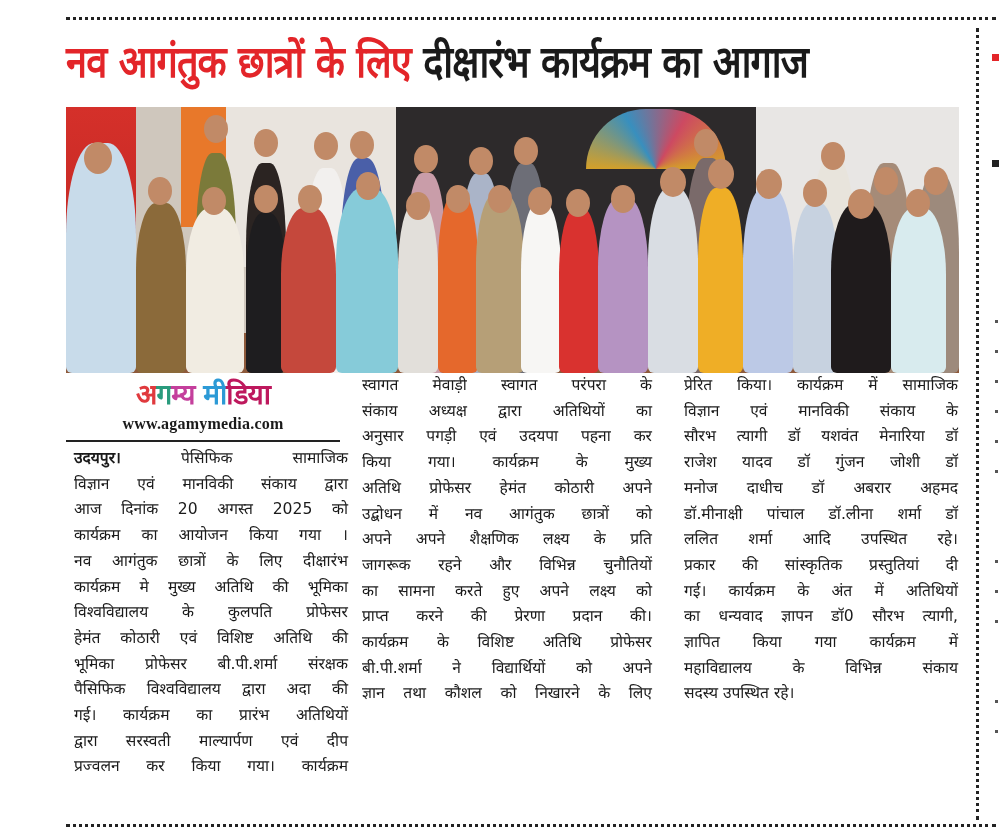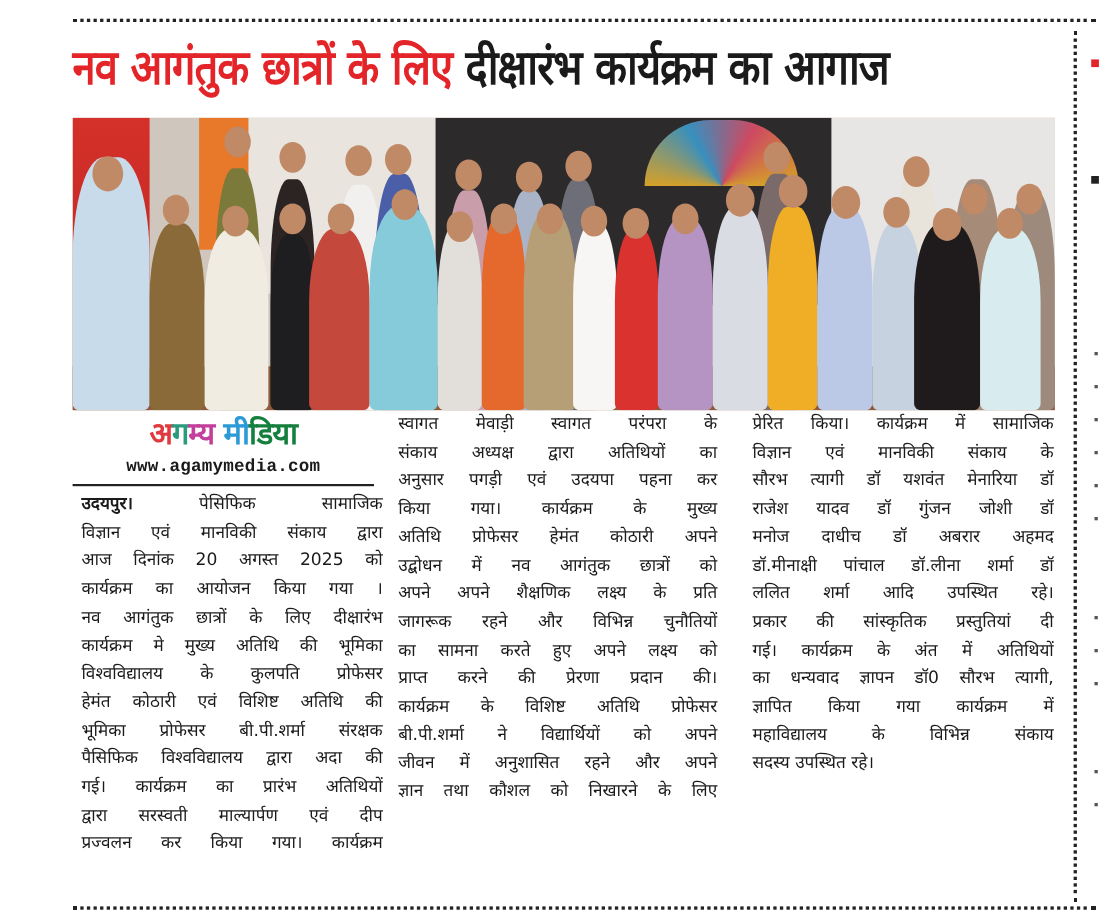--- a/index.html
+++ b/index.html
@@ -31,22 +31,22 @@
       background: conic-gradient(from 270deg at 50% 100%, #f2b529, #3aa1d8, #e94f6b, #f2b529, #3aa1d8, #e94f6b, #f2b529); opacity:.85; }
     .photo .floor { position:absolute; left:0; bottom:0; width:893px; height:40px; background:#8e5a3b; }
     .person { position:absolute; bottom:0; border-radius: 40% 40% 6px 6px; }
     .head { position:absolute; border-radius:50%; background:#c18a67; }
 
     .logo-block { position: absolute; left: 66px; top: 378px; width: 274px; text-align: center; }
     .logo {
       font-family: "DejaVu Sans", sans-serif; font-weight: bold; font-size: 28px; line-height: 34px;
       letter-spacing: -1px;
     }
-    .logo .c1 { color: #e03a3e; } .logo .c2 { color: #2a9b7d; } .logo .c3 { color: #c43f9c; } .logo .c4 { color: #2c9ad6; } .logo .c5 { color: #15803d; }
-    .site { font-family: Liberation Mono, monospace; font-weight: bold; font-size: 16px; line-height: 20px; color: #1a1a1a; margin-top: 2px; letter-spacing: 0.2px; }
+    .logo .c1 { color: #e03a3e; } .logo .c2 { color: #2a9b7d; } .logo .c3 { color: #c43f9c; } .logo .c4 { color: #2c9ad6; } .logo .c5 { color: #be185d; }
+    .site { font-family: Liberation Serif, serif; font-weight: bold; font-size: 16px; line-height: 20px; color: #1a1a1a; margin-top: 2px; letter-spacing: 0.2px; }
     .logo-rule { position: absolute; left: 66px; top: 440px; width: 274px; height: 0; border-top: 2px solid #222; }
 
     .col {
       position: absolute; top: 446px; width: 274px;
       font-family: "DejaVu Sans", sans-serif; font-size: 15.6px; line-height: 25.7px;
       text-align: justify; color: #1a1a1a;
     }
     .col p { text-align-last: justify; }
     .col p.last { text-align-last: left; }
     .col1 { left: 74px; }
@@ -181,21 +181,20 @@
   <p>अनुसार पगड़ी एवं उदयपा पहना कर</p>
   <p>किया गया। कार्यक्रम के मुख्य</p>
   <p>अतिथि प्रोफेसर हेमंत कोठारी अपने</p>
   <p>उद्बोधन में नव आगंतुक छात्रों को</p>
   <p>अपने अपने शैक्षणिक लक्ष्य के प्रति</p>
   <p>जागरूक रहने और विभिन्न चुनौतियों</p>
   <p>का सामना करते हुए अपने लक्ष्य को</p>
   <p>प्राप्त करने की प्रेरणा प्रदान की।</p>
   <p>कार्यक्रम के विशिष्ट अतिथि प्रोफेसर</p>
   <p>बी.पी.शर्मा ने विद्यार्थियों को अपने</p>
-  <p>जीवन में अनुशासित रहने और अपने</p>
   <p>ज्ञान तथा कौशल को निखारने के लिए</p>
 </div>
 
 <div class="col col3">
   <p>प्रेरित किया। कार्यक्रम में सामाजिक</p>
   <p>विज्ञान एवं मानविकी संकाय के</p>
   <p>सौरभ त्यागी डॉ यशवंत मेनारिया डॉ</p>
   <p>राजेश यादव डॉ गुंजन जोशी डॉ</p>
   <p>मनोज दाधीच डॉ अबरार अहमद</p>
   <p>डॉ.मीनाक्षी पांचाल  डॉ.लीना शर्मा डॉ</p>

